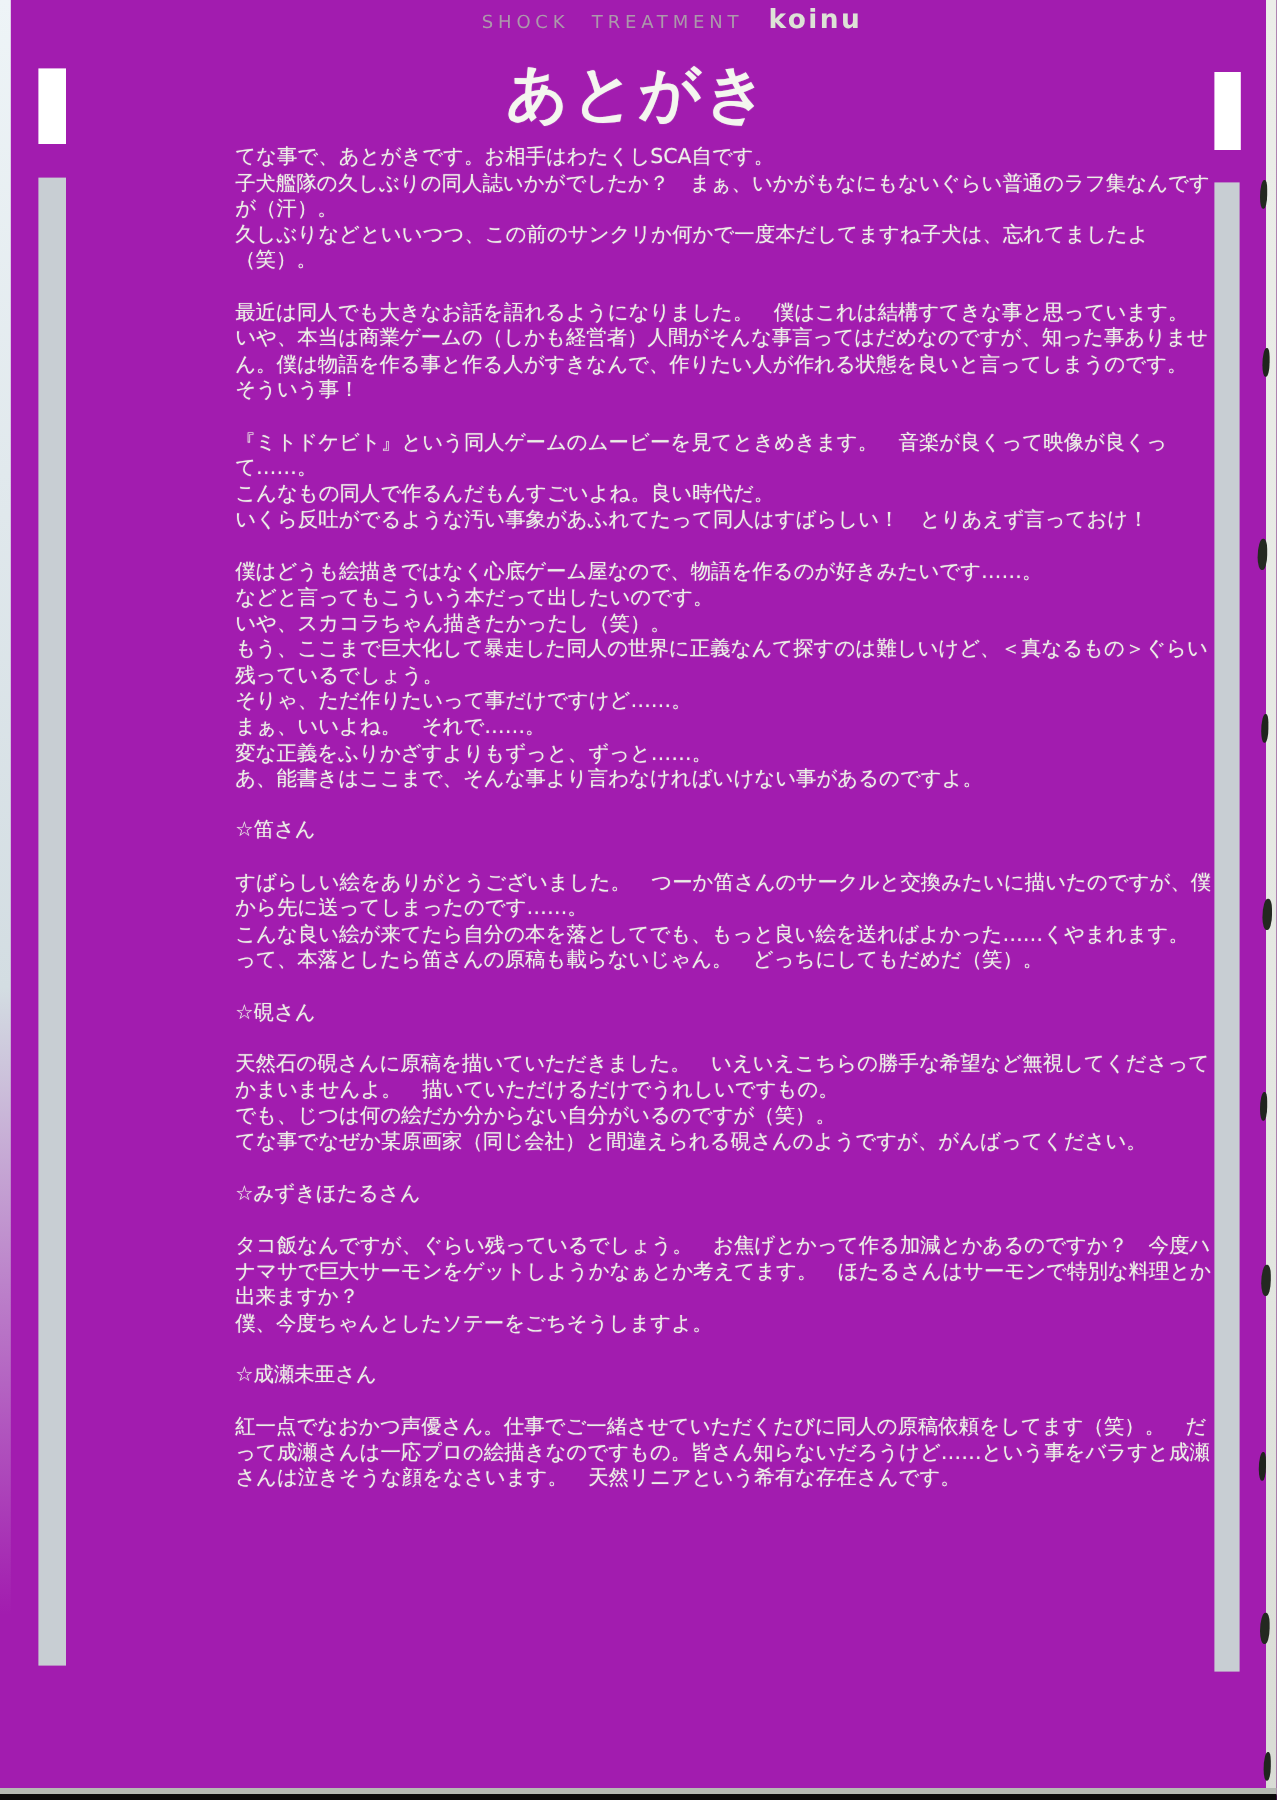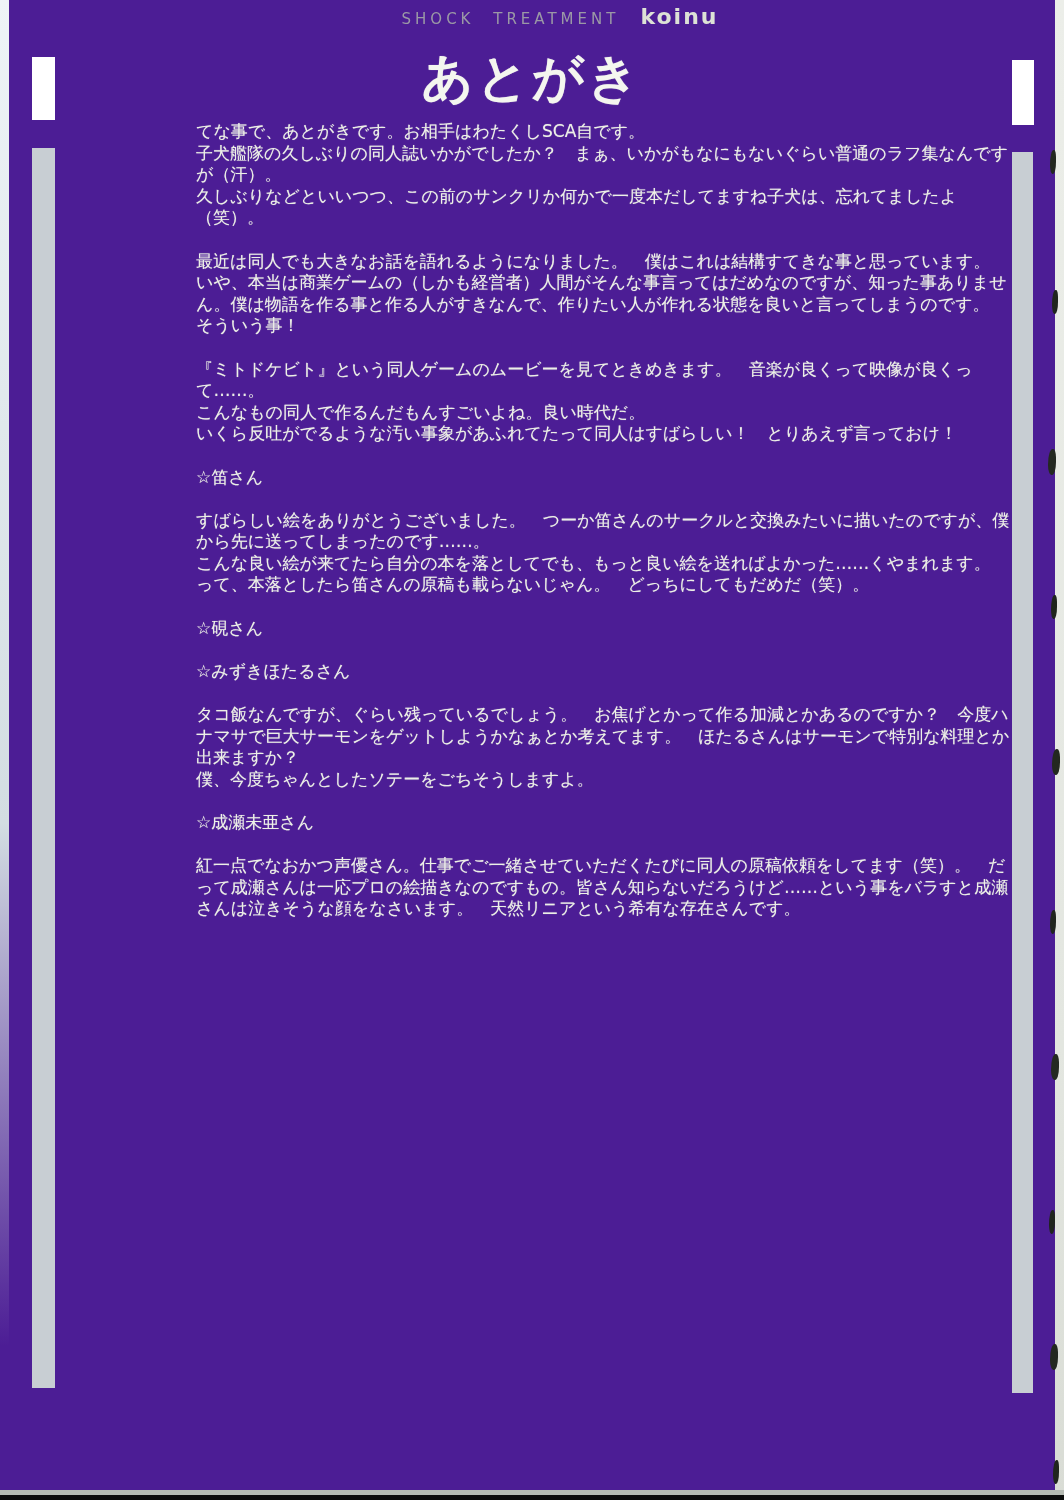--- a/index.html
+++ b/index.html
@@ -1,19 +1,19 @@
 <!DOCTYPE html>
 <html><head>
 <meta charset="utf-8">
 <style>
   html,body{margin:0;padding:0;background:#101010;}
   .page{
     position:relative;
     width:1064px;height:1500px;
-    background:#4c1d95;
+    background:#a21caf;
     overflow:hidden;
     font-family:"DejaVu Sans",sans-serif;
   }
   
   .edge-left{
     position:absolute;left:0;top:0;width:9px;height:1496px;
     background:linear-gradient(to bottom,#eef4f7 0%,#d3dde2 55%,rgba(211,221,226,0) 90%);
   }
   .edge-right{
     position:absolute;right:0;top:0;width:9px;height:1496px;
@@ -96,25 +96,36 @@
   <div class="content">
     <div class="block">てな事で、あとがきです。お相手はわたくしSCA自です。
 子犬艦隊の久しぶりの同人誌いかがでしたか？　まぁ、いかがもなにもないぐらい普通のラフ集なんですが（汗）。
 久しぶりなどといいつつ、この前のサンクリか何かで一度本だしてますね子犬は、忘れてましたよ（笑）。</div>
     <div class="block">最近は同人でも大きなお話を語れるようになりました。　僕はこれは結構すてきな事と思っています。
 いや、本当は商業ゲームの（しかも経営者）人間がそんな事言ってはだめなのですが、知った事ありません。僕は物語を作る事と作る人がすきなんで、作りたい人が作れる状態を良いと言ってしまうのです。
 そういう事！</div>
     <div class="block">『ミトドケビト』という同人ゲームのムービーを見てときめきます。　音楽が良くって映像が良くって……。
 こんなもの同人で作るんだもんすごいよね。良い時代だ。
 いくら反吐がでるような汚い事象があふれてたって同人はすばらしい！　とりあえず言っておけ！</div>
+    <div class="block">僕はどうも絵描きではなく心底ゲーム屋なので、物語を作るのが好きみたいです……。
+などと言ってもこういう本だって出したいのです。
+いや、スカコラちゃん描きたかったし（笑）。
+もう、ここまで巨大化して暴走した同人の世界に正義なんて探すのは難しいけど、＜真なるもの＞ぐらい残っているでしょう。
+そりゃ、ただ作りたいって事だけですけど……。
+まぁ、いいよね。　それで……。
+変な正義をふりかざすよりもずっと、ずっと……。
+あ、能書きはここまで、そんな事より言わなければいけない事があるのですよ。</div>
     <div class="block">☆笛さん</div>
     <div class="block">すばらしい絵をありがとうございました。　つーか笛さんのサークルと交換みたいに描いたのですが、僕から先に送ってしまったのです……。
 こんな良い絵が来てたら自分の本を落としてでも、もっと良い絵を送ればよかった……くやまれます。
 って、本落としたら笛さんの原稿も載らないじゃん。　どっちにしてもだめだ（笑）。</div>
     <div class="block">☆硯さん</div>
+    <div class="block">天然石の硯さんに原稿を描いていただきました。　いえいえこちらの勝手な希望など無視してくださってかまいませんよ。　描いていただけるだけでうれしいですもの。
+でも、じつは何の絵だか分からない自分がいるのですが（笑）。
+てな事でなぜか某原画家（同じ会社）と間違えられる硯さんのようですが、がんばってください。</div>
     <div class="block">☆みずきほたるさん</div>
     <div class="block">タコ飯なんですが、ぐらい残っているでしょう。　お焦げとかって作る加減とかあるのですか？　今度ハナマサで巨大サーモンをゲットしようかなぁとか考えてます。　ほたるさんはサーモンで特別な料理とか出来ますか？
 僕、今度ちゃんとしたソテーをごちそうしますよ。</div>
     <div class="block">☆成瀬未亜さん</div>
     <div class="block">紅一点でなおかつ声優さん。仕事でご一緒させていただくたびに同人の原稿依頼をしてます（笑）。　だって成瀬さんは一応プロの絵描きなのですもの。皆さん知らないだろうけど……という事をバラすと成瀬さんは泣きそうな顔をなさいます。　天然リニアという希有な存在さんです。</div>
 
   </div>
 
   <div class="edge-right"></div>
   <div class="edge-right-marks"></div>

